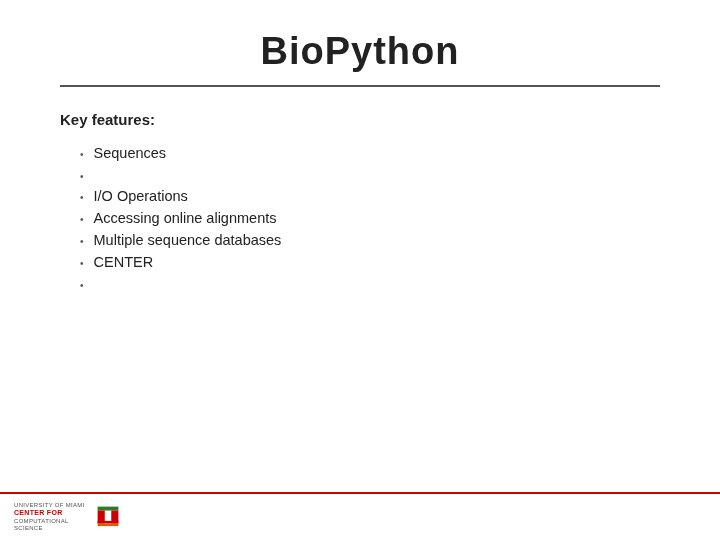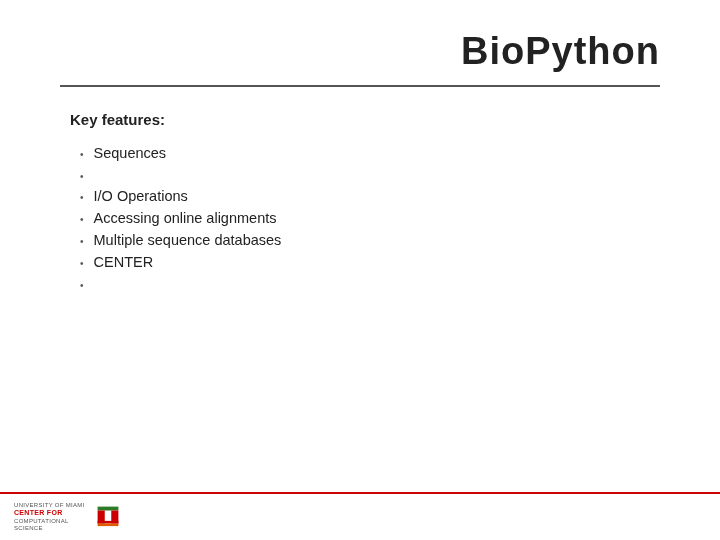--- a/index.html
+++ b/index.html
@@ -18,40 +18,39 @@
     }
 
     .slide {
       width: 720px;
       height: 540px;
       position: relative;
       padding: 0 60px;
     }
 
     .title-area {
-      text-align: right;
+      text-align: center;
       padding-top: 30px;
       padding-bottom: 12px;
       border-bottom: 2px solid #555555;
       margin-bottom: 24px;
     }
 
     .title {
       font-size: 38px;
       font-weight: bold;
       color: #222222;
       letter-spacing: 1px;
     }
 
     .key-features-label {
       font-size: 15px;
       font-weight: bold;
       color: #222222;
       margin-bottom: 14px;
-      margin-left: 10px;
     }
 
     .bullet-list {
       list-style: none;
       padding: 0;
       margin-left: 20px;
     }
 
     .bullet-list li {
       font-size: 14.5px;

